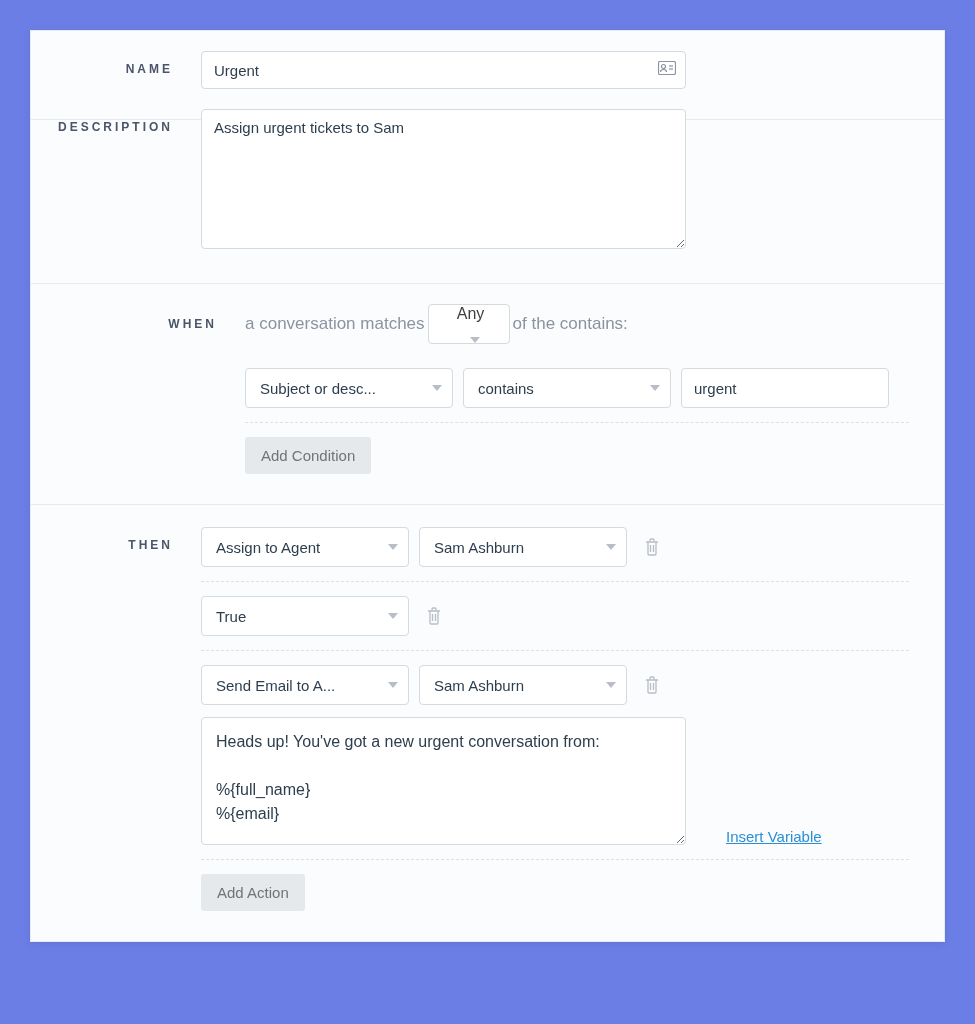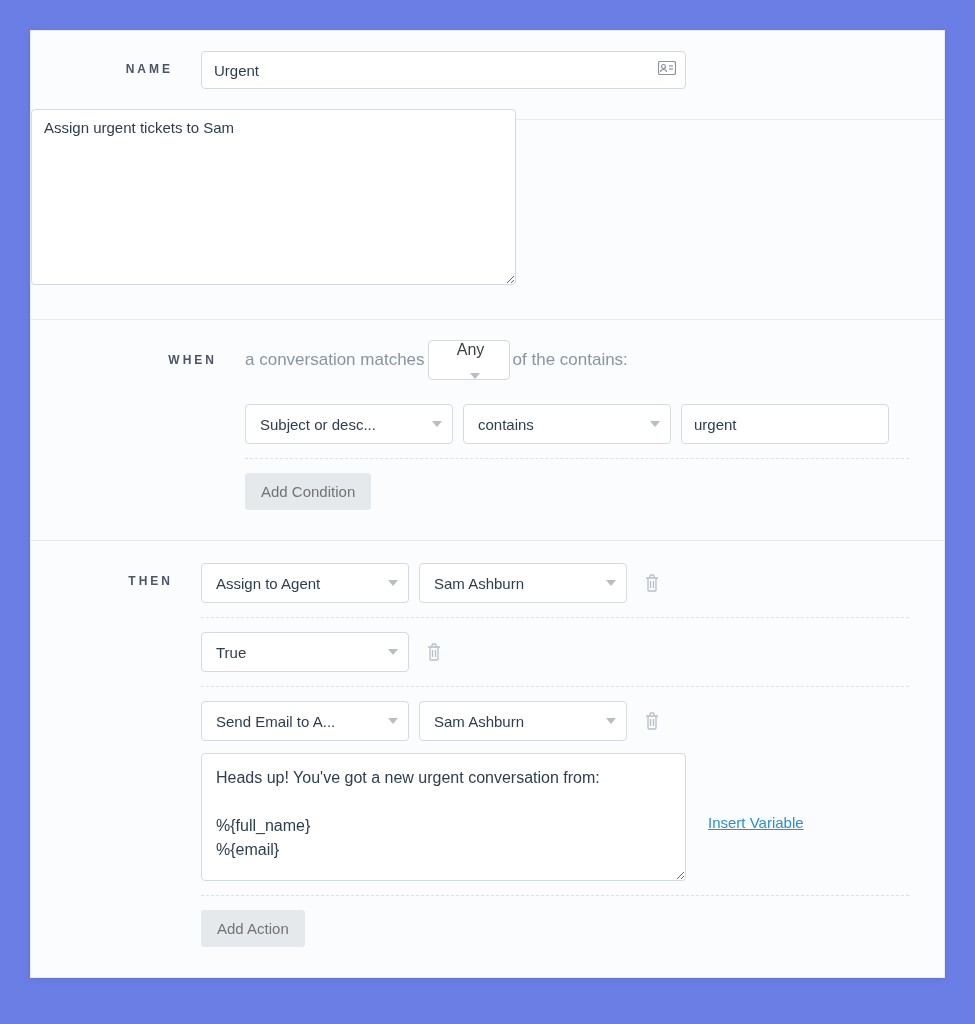--- a/index.html
+++ b/index.html
@@ -47,21 +47,21 @@
 .text-input { height: 38px; position: relative; }
 .name-wrap { position: relative; width: 485px; }
 .name-wrap .card-icon {
   position: absolute;
   right: 10px;
   top: 50%;
   transform: translateY(-50%);
   color: #8a94a0;
   pointer-events: none;
 }
-.textarea { height: 176px; resize: both; }
+.textarea { height: 140px; resize: both; }
 .inline-text {
   font-size: 17px;
   color: #8a94a0;
   display: inline-flex;
   align-items: center;
   gap: 3px;
 }
 .select-like {
   display: inline-flex;
   align-items: center;
@@ -130,21 +130,21 @@
   padding: 12px 14px;
   font-size: 16px;
   color: #2d3e4e;
   background: #fff;
   font-family: inherit;
   resize: both;
   margin-top: 12px;
   height: 128px;
   line-height: 1.5;
 }
-.email-row { display: flex; align-items: center; gap: 22px; }
+.email-row { display: flex; align-items: flex-end; gap: 40px; }
 .insert-var {
   color: #2a8fd6;
   font-size: 15px;
   text-decoration: underline;
   cursor: pointer;
   margin-top: 22px;
 }
 .conditions-block { margin-top: 24px; }
 .actions-block { }
 </style>
@@ -167,20 +167,23 @@
               <path d="M2.5 11 C2.5 9 4 8.5 5.5 8.5 C7 8.5 8.5 9 8.5 11" fill="none" stroke="currentColor" stroke-width="1.2"></path>
               <line x1="11" y1="5" x2="15" y2="5" stroke="currentColor" stroke-width="1.2"></line>
               <line x1="11" y1="8" x2="15" y2="8" stroke="currentColor" stroke-width="1.2"></line>
             </svg>
         </span>
       </div>
     </div>
   </div>
 
   <div class="section" style="border-top:none; margin-top:-31px; border-bottom:1px solid #e8eaed;">
+    <div class="label-col">
+      <span>DESCRIPTION</span>
+    </div>
     <div class="content-col">
       <textarea class="textarea" style="">Assign urgent tickets to Sam</textarea>
     </div>
   </div>
 
   <div class="section">
     <div class="label-col" style="padding-top:10px;margin-left:44px;">
       <span>WHEN</span>
     </div>
     <div class="content-col">

